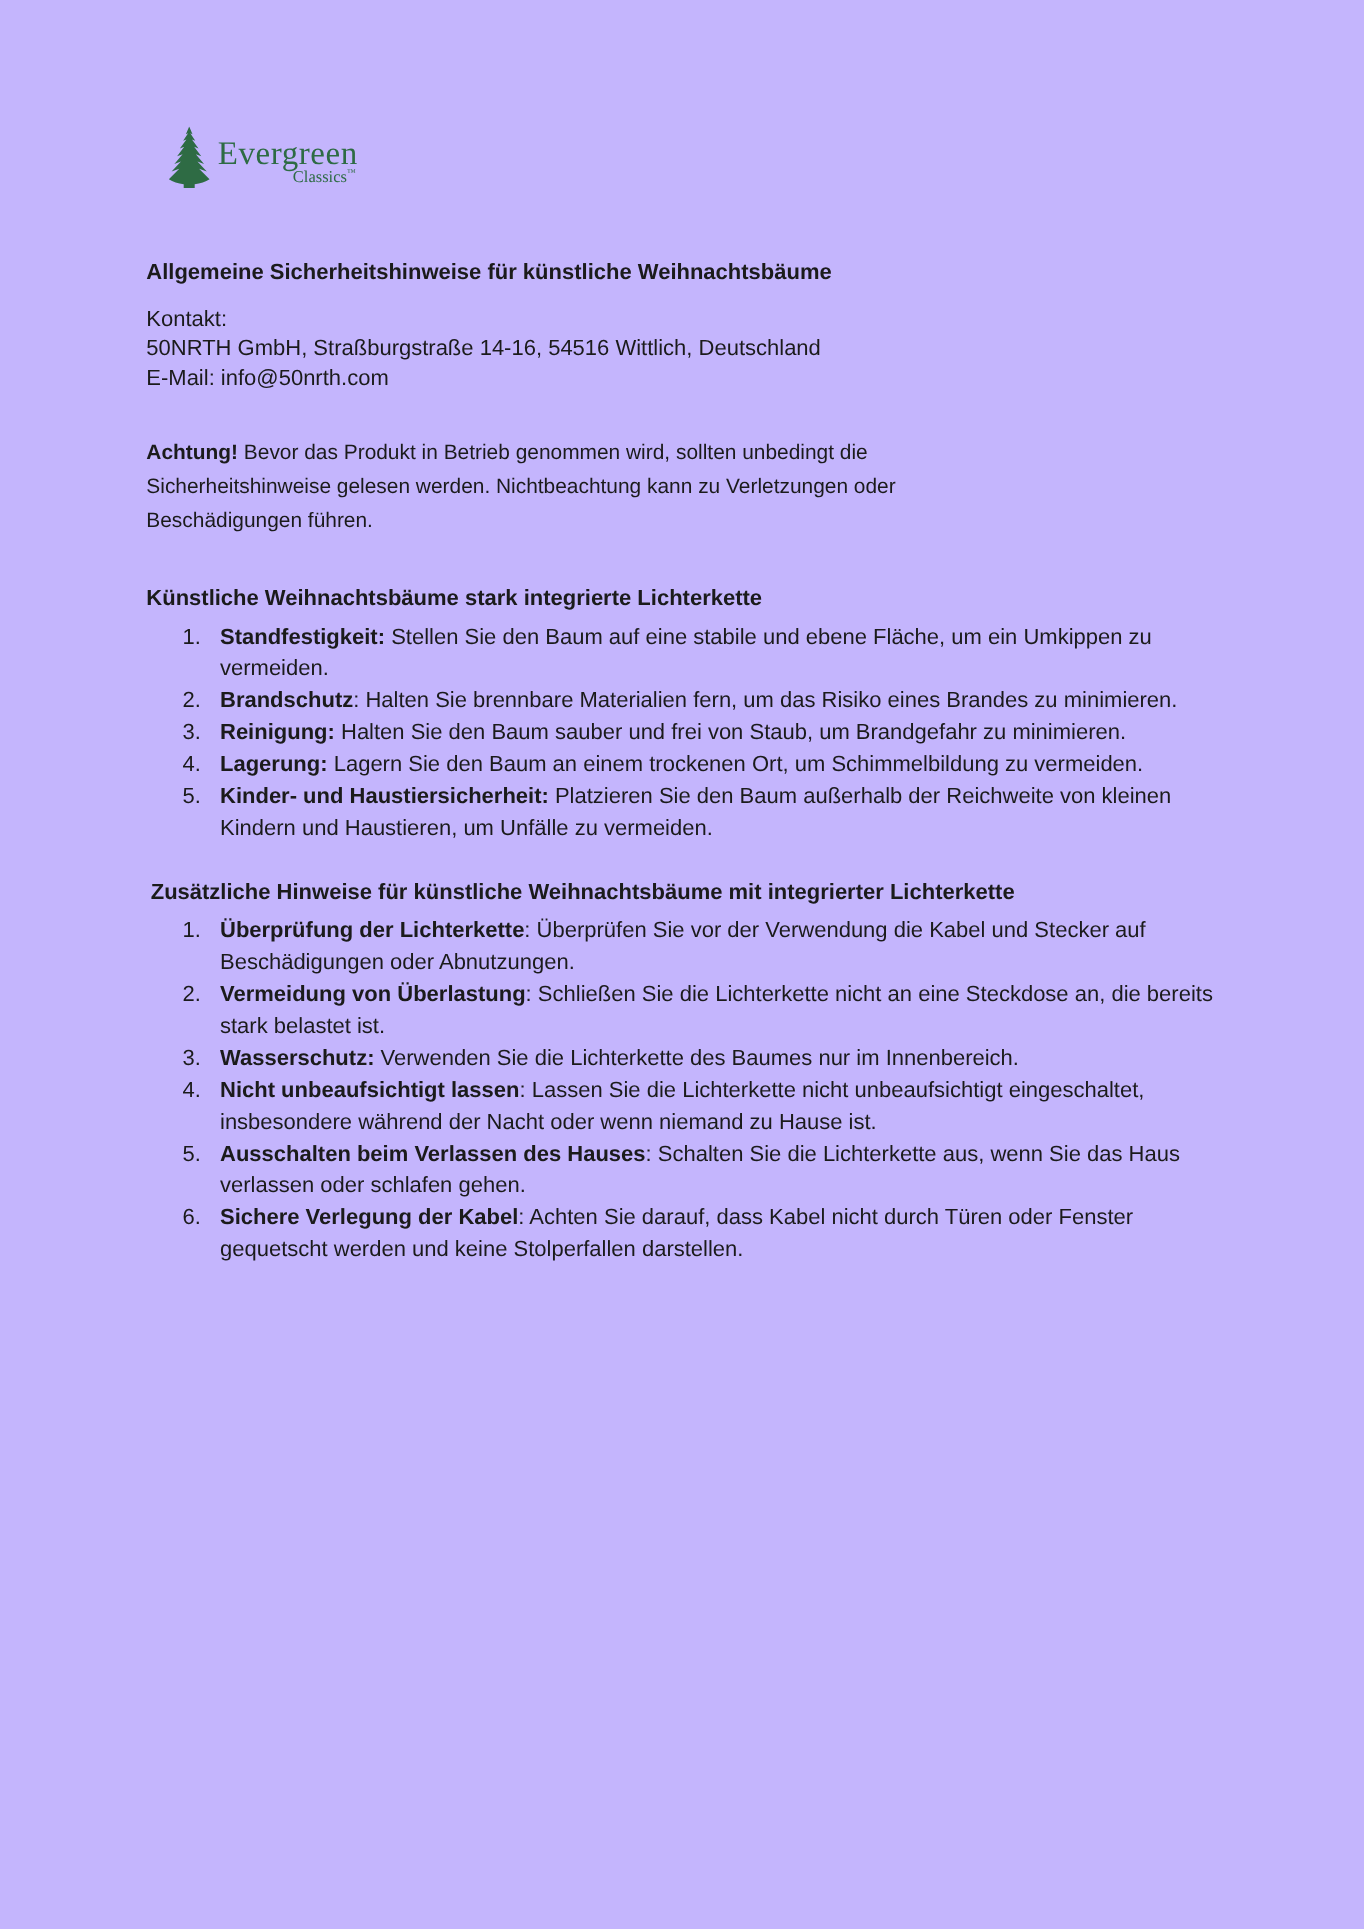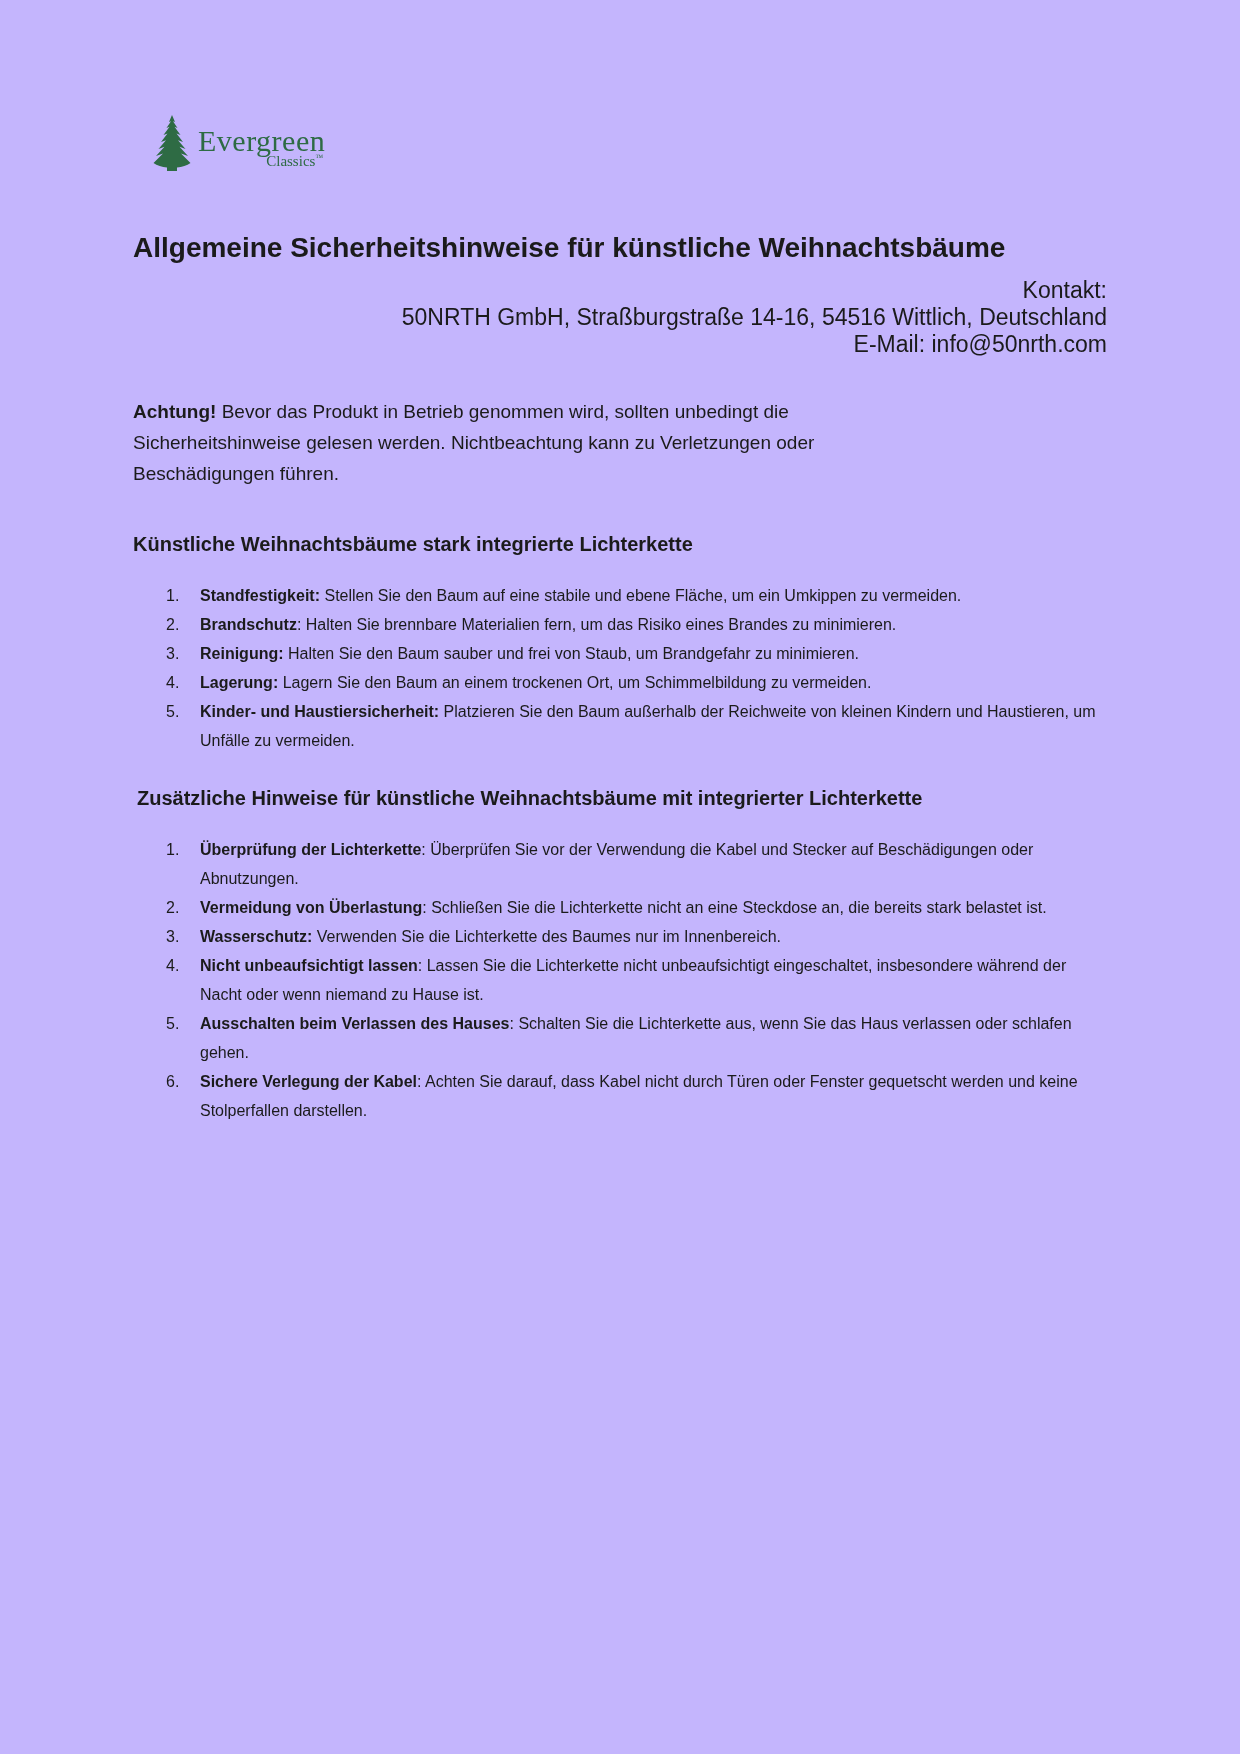--- a/index.html
+++ b/index.html
@@ -42,52 +42,51 @@
     display: block;
     text-align: right;
     margin-top: -2px;
     padding-right: 2px;
   }
   .subbrand sup { font-size: 8px; }
 
   
   .doc-title {
     margin-top: 62px;
-    font-size: 28px;
+    font-size: 20px;
     font-weight: 700;
     line-height: 30px;
     color: #1b1b1b;
   }
   .contact {
     margin-top: 14px;
-    font-size: 23px;
+    font-size: 20px;
     line-height: 27px;
-    text-align: right;
   }
   .para {
     font-size: 19px;
     line-height: 31px;
   }
   .intro { margin-top: 38px; max-width: 965px; }
   .warning { margin-top: 38px; max-width: 762px; }
   .bold { font-weight: 700; }
 
   .section-heading {
     font-size: 20px;
     font-weight: 700;
     line-height: 26px;
     margin-top: 42px;
   }
   .section-heading.indented { padding-left: 4px; }
 
   ol.safety-list {
     list-style: none;
     counter-reset: item;
-    margin-top: 24px;
-    font-size: 16px;
+    margin-top: 8px;
+    font-size: 20px;
     line-height: 29px;
   }
   ol.safety-list li {
     counter-increment: item;
     position: relative;
     padding-left: 67px;
     max-width: 975px;
   }
   ol.safety-list li::before {
     content: counter(item) ".";

